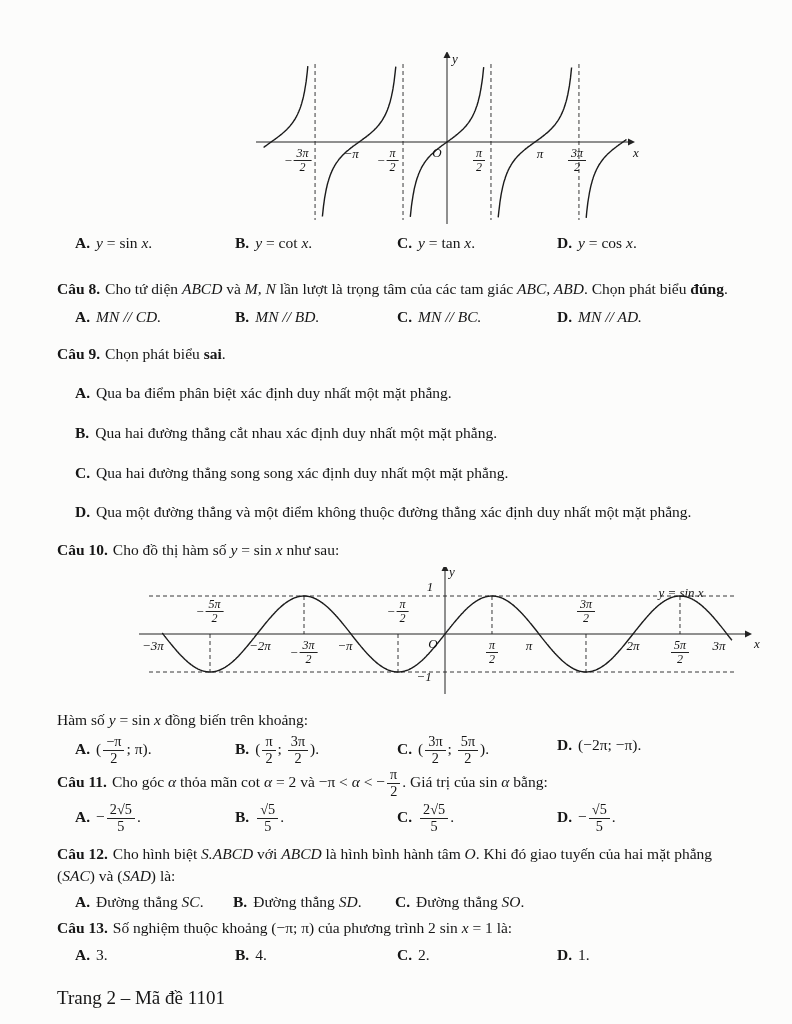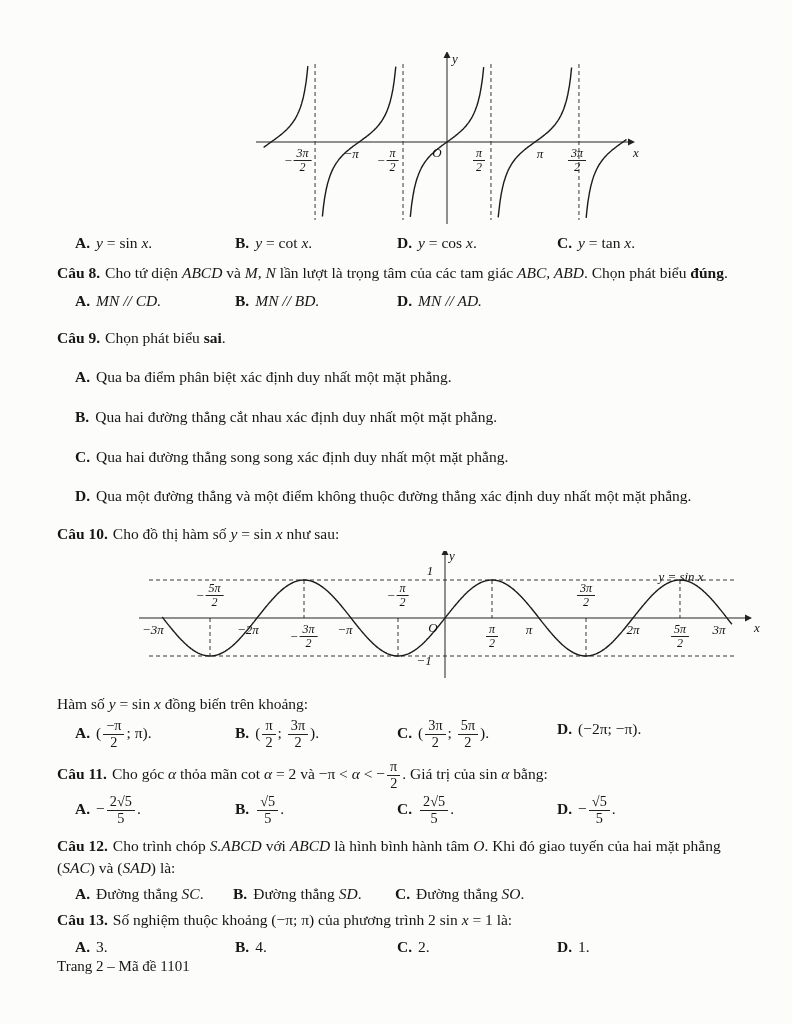--- a/index.html
+++ b/index.html
@@ -15,21 +15,21 @@
 .ol{font-weight:700;margin-right:6px}
 .optline{padding-left:18px;line-height:1.4;margin-top:18px}
 .frac{display:inline-flex;flex-direction:column;align-items:center;vertical-align:middle;line-height:1.12;font-size:0.92em;margin:0 2px;text-align:center}
 .frac .num{border-bottom:1px solid #222;padding:0 3px}
 .frac .den{padding:0 3px}
 .gwrap{position:relative}
 .tanw{width:400px;height:178px;margin:46px 0 0 185px}
 .sinw{width:660px;height:132px;margin:6px 0 2px 68px}
 .glabel{position:absolute;transform:translateX(-50%);display:flex;align-items:center;font-size:13px;line-height:1.05;font-style:italic;white-space:nowrap;color:#141414}
 .glabel .frac{font-size:12px;margin:0 1px}
-.footer{margin-top:0;font-size:15px}
+.footer{margin-top:21px;font-size:19px}
 svg{display:block;position:absolute;left:0;top:0}
 </style>
 </head>
 <body>
 
 <div class="page">
 
   <section>
     <div class="gwrap tanw" id="chart-tan">
         <svg width="400" height="178">
@@ -75,30 +75,31 @@
             <span class="den">2</span>
           </span>
         </div>
         <div class="glabel" style="left: 195px; top: 94px;">O</div>
         <div class="glabel" style="left: 394px; top: 94px;">x</div>
         <div class="glabel" style="left: 213px; top: 0px;">y</div>
       </div>
     <div class="opts" style="margin-top:2px">
       <div class="opt"><span class="ol">A.</span><span><span class="it">y</span><span> = sin </span><span class="it">x</span><span>.</span></span></div>
       <div class="opt"><span class="ol">B.</span><span><span class="it">y</span><span> = cot </span><span class="it">x</span><span>.</span></span></div>
+      <div class="opt"><span class="ol">C.</span><span><span class="it">y</span><span> = tan </span><span class="it">x</span><span>.</span></span></div>
       <div class="opt"><span class="ol">D.</span><span><span class="it">y</span><span> = cos </span><span class="it">x</span><span>.</span></span></div>
-      <div class="opt"><span class="ol">C.</span><span><span class="it">y</span><span> = tan </span><span class="it">x</span><span>.</span></span></div>
-    </div>
-  </section>
-
-  <section>
-    <p class="qtext" style="margin-top:8px"><span class="qno">Câu 8.</span><span><span>Cho tứ diện </span><span class="it">ABCD</span><span> và </span><span class="it">M, N</span><span> lần lượt là trọng tâm của các tam giác </span><span class="it">ABC, ABD</span><span>. Chọn phát biểu </span><span class="b">đúng</span><span>.</span></span></p>
+    </div>
+  </section>
+
+  <section>
+    <p class="qtext" style="margin-top:24px"><span class="qno">Câu 8.</span><span><span>Cho tứ diện </span><span class="it">ABCD</span><span> và </span><span class="it">M, N</span><span> lần lượt là trọng tâm của các tam giác </span><span class="it">ABC, ABD</span><span>. Chọn phát biểu </span><span class="b">đúng</span><span>.</span></span></p>
     <div class="opts" style="margin-top:6px">
       <div class="opt"><span class="ol">A.</span><span><span class="it">MN // CD.</span></span></div>
       <div class="opt"><span class="ol">B.</span><span><span class="it">MN // BD.</span></span></div>
+      <div class="opt"><span class="ol">C.</span><span><span class="it">MN // BC.</span></span></div>
       <div class="opt"><span class="ol">D.</span><span><span class="it">MN // AD.</span></span></div>
     </div>
   </section>
 
   <section>
     <p class="qtext" style="margin-top:14px"><span class="qno">Câu 9.</span><span><span>Chọn phát biểu </span><span class="b">sai</span><span>.</span></span></p>
     <p class="optline"><span class="ol">A.</span><span><span>Qua ba điểm phân biệt xác định duy nhất một mặt phẳng.</span></span></p>
     <p class="optline"><span class="ol">B.</span><span><span>Qua hai đường thẳng cắt nhau xác định duy nhất một mặt phẳng.</span></span></p>
     <p class="optline"><span class="ol">C.</span><span><span>Qua hai đường thẳng song song xác định duy nhất một mặt phẳng.</span></span></p>
     <p class="optline"><span class="ol">D.</span><span><span>Qua một đường thẳng và một điểm không thuộc đường thẳng xác định duy nhất một mặt phẳng.</span></span></p>
@@ -118,21 +119,21 @@
           <line x1="366.998336" y1="29" x2="366.998336" y2="67" stroke="#222" stroke-width="0.9" stroke-dasharray="4 3"></line>
           <line x1="460.995008" y1="67" x2="460.995008" y2="105" stroke="#222" stroke-width="0.9" stroke-dasharray="4 3"></line>
           <line x1="554.99168" y1="29" x2="554.99168" y2="67" stroke="#222" stroke-width="0.9" stroke-dasharray="4 3"></line>
           <line x1="24" y1="29" x2="612" y2="29" stroke="#222" stroke-width="0.9" stroke-dasharray="4 3"></line>
           <line x1="24" y1="105" x2="612" y2="105" stroke="#222" stroke-width="0.9" stroke-dasharray="4 3"></line>
           <path d="M37.3 66.0L37.9 66.8L38.5 67.6L39.1 68.3L39.6 69.1L40.2 69.8L40.8 70.6L41.4 71.4L42.0 72.1L42.6 72.9L43.2 73.6L43.8 74.4L44.4 75.1L45.0 75.8L45.6 76.6L46.2 77.3L46.8 78.0L47.4 78.8L48.0 79.5L48.6 80.2L49.2 80.9L49.8 81.6L50.4 82.3L51.0 83.0L51.6 83.7L52.2 84.4L52.8 85.0L53.4 85.7L54.0 86.4L54.6 87.0L55.2 87.7L55.8 88.3L56.4 88.9L57.0 89.5L57.6 90.1L58.2 90.7L58.8 91.3L59.4 91.9L60.0 92.5L60.6 93.0L61.2 93.6L61.8 94.1L62.4 94.6L63.0 95.2L63.6 95.7L64.2 96.2L64.8 96.6L65.4 97.1L66.0 97.6L66.6 98.0L67.2 98.4L67.8 98.9L68.4 99.3L69.0 99.7L69.6 100.1L70.2 100.4L70.8 100.8L71.4 101.1L72.0 101.4L72.6 101.8L73.2 102.1L73.8 102.3L74.4 102.6L75.0 102.9L75.6 103.1L76.2 103.3L76.8 103.6L77.3 103.8L77.9 103.9L78.5 104.1L79.1 104.3L79.7 104.4L80.3 104.5L80.9 104.6L81.5 104.7L82.1 104.8L82.7 104.9L83.3 104.9L83.9 105.0L84.5 105.0L85.1 105.0L85.7 105.0L86.3 105.0L86.9 104.9L87.5 104.9L88.1 104.8L88.7 104.7L89.3 104.6L89.9 104.5L90.5 104.4L91.1 104.2L91.7 104.1L92.3 103.9L92.9 103.7L93.5 103.5L94.1 103.3L94.7 103.0L95.3 102.8L95.9 102.5L96.5 102.2L97.1 101.9L97.7 101.6L98.3 101.3L98.9 101.0L99.5 100.6L100.1 100.3L100.7 99.9L101.3 99.5L101.9 99.1L102.5 98.7L103.1 98.3L103.7 97.8L104.3 97.4L104.9 96.9L105.5 96.5L106.1 96.0L106.7 95.5L107.3 95.0L107.9 94.4L108.5 93.9L109.1 93.4L109.7 92.8L110.3 92.3L110.9 91.7L111.5 91.1L112.1 90.5L112.7 89.9L113.3 89.3L113.9 88.7L114.4 88.0L115.0 87.4L115.6 86.8L116.2 86.1L116.8 85.4L117.4 84.8L118.0 84.1L118.6 83.4L119.2 82.7L119.8 82.0L120.4 81.3L121.0 80.6L121.6 79.9L122.2 79.2L122.8 78.5L123.4 77.8L124.0 77.0L124.6 76.3L125.2 75.5L125.8 74.8L126.4 74.1L127.0 73.3L127.6 72.6L128.2 71.8L128.8 71.1L129.4 70.3L130.0 69.5L130.6 68.8L131.2 68.0L131.8 67.3L132.4 66.5L133.0 65.7L133.6 65.0L134.2 64.2L134.8 63.5L135.4 62.7L136.0 62.0L136.6 61.2L137.2 60.5L137.8 59.7L138.4 59.0L139.0 58.2L139.6 57.5L140.2 56.7L140.8 56.0L141.4 55.3L142.0 54.6L142.6 53.9L143.2 53.1L143.8 52.4L144.4 51.7L145.0 51.0L145.6 50.4L146.2 49.7L146.8 49.0L147.4 48.3L148.0 47.7L148.6 47.0L149.2 46.4L149.8 45.8L150.4 45.1L151.0 44.5L151.6 43.9L152.1 43.3L152.7 42.7L153.3 42.1L153.9 41.6L154.5 41.0L155.1 40.5L155.7 39.9L156.3 39.4L156.9 38.9L157.5 38.4L158.1 37.9L158.7 37.4L159.3 36.9L159.9 36.5L160.5 36.0L161.1 35.6L161.7 35.2L162.3 34.8L162.9 34.4L163.5 34.0L164.1 33.6L164.7 33.3L165.3 32.9L165.9 32.6L166.5 32.3L167.1 32.0L167.7 31.7L168.3 31.4L168.9 31.1L169.5 30.9L170.1 30.7L170.7 30.5L171.3 30.3L171.9 30.1L172.5 29.9L173.1 29.7L173.7 29.6L174.3 29.5L174.9 29.4L175.5 29.3L176.1 29.2L176.7 29.1L177.3 29.1L177.9 29.0L178.5 29.0L179.1 29.0L179.7 29.0L180.3 29.0L180.9 29.1L181.5 29.1L182.1 29.2L182.7 29.3L183.3 29.4L183.9 29.5L184.5 29.6L185.1 29.8L185.7 29.9L186.3 30.1L186.9 30.3L187.5 30.5L188.1 30.7L188.7 31.0L189.2 31.2L189.8 31.5L190.4 31.7L191.0 32.0L191.6 32.3L192.2 32.7L192.8 33.0L193.4 33.3L194.0 33.7L194.6 34.1L195.2 34.5L195.8 34.9L196.4 35.3L197.0 35.7L197.6 36.1L198.2 36.6L198.8 37.0L199.4 37.5L200.0 38.0L200.6 38.5L201.2 39.0L201.8 39.5L202.4 40.0L203.0 40.6L203.6 41.1L204.2 41.7L204.8 42.3L205.4 42.9L206.0 43.4L206.6 44.1L207.2 44.7L207.8 45.3L208.4 45.9L209.0 46.5L209.6 47.2L210.2 47.8L210.8 48.5L211.4 49.2L212.0 49.8L212.6 50.5L213.2 51.2L213.8 51.9L214.4 52.6L215.0 53.3L215.6 54.0L216.2 54.7L216.8 55.5L217.4 56.2L218.0 56.9L218.6 57.7L219.2 58.4L219.8 59.1L220.4 59.9L221.0 60.6L221.6 61.4L222.2 62.1L222.8 62.9L223.4 63.6L224.0 64.4L224.6 65.2L225.2 65.9L225.8 66.7L226.4 67.4L226.9 68.2L227.5 69.0L228.1 69.7L228.7 70.5L229.3 71.2L229.9 72.0L230.5 72.7L231.1 73.5L231.7 74.2L232.3 75.0L232.9 75.7L233.5 76.5L234.1 77.2L234.7 77.9L235.3 78.6L235.9 79.4L236.5 80.1L237.1 80.8L237.7 81.5L238.3 82.2L238.9 82.9L239.5 83.6L240.1 84.3L240.7 84.9L241.3 85.6L241.9 86.3L242.5 86.9L243.1 87.6L243.7 88.2L244.3 88.8L244.9 89.4L245.5 90.0L246.1 90.6L246.7 91.2L247.3 91.8L247.9 92.4L248.5 92.9L249.1 93.5L249.7 94.0L250.3 94.6L250.9 95.1L251.5 95.6L252.1 96.1L252.7 96.6L253.3 97.0L253.9 97.5L254.5 97.9L255.1 98.4L255.7 98.8L256.3 99.2L256.9 99.6L257.5 100.0L258.1 100.4L258.7 100.7L259.3 101.1L259.9 101.4L260.5 101.7L261.1 102.0L261.7 102.3L262.3 102.6L262.9 102.8L263.5 103.1L264.0 103.3L264.6 103.5L265.2 103.7L265.8 103.9L266.4 104.1L267.0 104.2L267.6 104.4L268.2 104.5L268.8 104.6L269.4 104.7L270.0 104.8L270.6 104.9L271.2 104.9L271.8 105.0L272.4 105.0L273.0 105.0L273.6 105.0L274.2 105.0L274.8 104.9L275.4 104.9L276.0 104.8L276.6 104.7L277.2 104.6L277.8 104.5L278.4 104.4L279.0 104.2L279.6 104.1L280.2 103.9L280.8 103.7L281.4 103.5L282.0 103.3L282.6 103.1L283.2 102.8L283.8 102.6L284.4 102.3L285.0 102.0L285.6 101.7L286.2 101.4L286.8 101.0L287.4 100.7L288.0 100.3L288.6 100.0L289.2 99.6L289.8 99.2L290.4 98.8L291.0 98.3L291.6 97.9L292.2 97.5L292.8 97.0L293.4 96.5L294.0 96.0L294.6 95.5L295.2 95.0L295.8 94.5L296.4 94.0L297.0 93.5L297.6 92.9L298.2 92.3L298.8 91.8L299.4 91.2L300.0 90.6L300.6 90.0L301.2 89.4L301.7 88.8L302.3 88.1L302.9 87.5L303.5 86.9L304.1 86.2L304.7 85.6L305.3 84.9L305.9 84.2L306.5 83.5L307.1 82.8L307.7 82.1L308.3 81.4L308.9 80.7L309.5 80.0L310.1 79.3L310.7 78.6L311.3 77.9L311.9 77.1L312.5 76.4L313.1 75.7L313.7 74.9L314.3 74.2L314.9 73.4L315.5 72.7L316.1 71.9L316.7 71.2L317.3 70.4L317.9 69.7L318.5 68.9L319.1 68.1L319.7 67.4L320.3 66.6L320.9 65.9L321.5 65.1L322.1 64.3L322.7 63.6L323.3 62.8L323.9 62.1L324.5 61.3L325.1 60.6L325.7 59.8L326.3 59.1L326.9 58.3L327.5 57.6L328.1 56.9L328.7 56.1L329.3 55.4L329.9 54.7L330.5 54.0L331.1 53.3L331.7 52.6L332.3 51.9L332.9 51.2L333.5 50.5L334.1 49.8L334.7 49.1L335.3 48.4L335.9 47.8L336.5 47.1L337.1 46.5L337.7 45.9L338.3 45.2L338.8 44.6L339.4 44.0L340.0 43.4L340.6 42.8L341.2 42.2L341.8 41.7L342.4 41.1L343.0 40.5L343.6 40.0L344.2 39.5L344.8 39.0L345.4 38.5L346.0 38.0L346.6 37.5L347.2 37.0L347.8 36.5L348.4 36.1L349.0 35.7L349.6 35.2L350.2 34.8L350.8 34.4L351.4 34.0L352.0 33.7L352.6 33.3L353.2 33.0L353.8 32.6L354.4 32.3L355.0 32.0L355.6 31.7L356.2 31.4L356.8 31.2L357.4 30.9L358.0 30.7L358.6 30.5L359.2 30.3L359.8 30.1L360.4 29.9L361.0 29.8L361.6 29.6L362.2 29.5L362.8 29.4L363.4 29.3L364.0 29.2L364.6 29.1L365.2 29.1L365.8 29.0L366.4 29.0L367.0 29.0L367.6 29.0L368.2 29.0L368.8 29.1L369.4 29.1L370.0 29.2L370.6 29.3L371.2 29.4L371.8 29.5L372.4 29.6L373.0 29.8L373.6 29.9L374.2 30.1L374.8 30.3L375.4 30.5L376.0 30.7L376.5 30.9L377.1 31.2L377.7 31.4L378.3 31.7L378.9 32.0L379.5 32.3L380.1 32.6L380.7 32.9L381.3 33.3L381.9 33.6L382.5 34.0L383.1 34.4L383.7 34.8L384.3 35.2L384.9 35.6L385.5 36.1L386.1 36.5L386.7 37.0L387.3 37.4L387.9 37.9L388.5 38.4L389.1 38.9L389.7 39.4L390.3 40.0L390.9 40.5L391.5 41.1L392.1 41.6L392.7 42.2L393.3 42.8L393.9 43.4L394.5 44.0L395.1 44.6L395.7 45.2L396.3 45.8L396.9 46.4L397.5 47.1L398.1 47.7L398.7 48.4L399.3 49.1L399.9 49.7L400.5 50.4L401.1 51.1L401.7 51.8L402.3 52.5L402.9 53.2L403.5 53.9L404.1 54.6L404.7 55.4L405.3 56.1L405.9 56.8L406.5 57.5L407.1 58.3L407.7 59.0L408.3 59.8L408.9 60.5L409.5 61.3L410.1 62.0L410.7 62.8L411.3 63.5L411.9 64.3L412.5 65.0L413.1 65.8L413.6 66.6L414.2 67.3L414.8 68.1L415.4 68.8L416.0 69.6L416.6 70.4L417.2 71.1L417.8 71.9L418.4 72.6L419.0 73.4L419.6 74.1L420.2 74.9L420.8 75.6L421.4 76.3L422.0 77.1L422.6 77.8L423.2 78.5L423.8 79.3L424.4 80.0L425.0 80.7L425.6 81.4L426.2 82.1L426.8 82.8L427.4 83.5L428.0 84.2L428.6 84.8L429.2 85.5L429.8 86.2L430.4 86.8L431.0 87.5L431.6 88.1L432.2 88.7L432.8 89.3L433.4 89.9L434.0 90.6L434.6 91.1L435.2 91.7L435.8 92.3L436.4 92.9L437.0 93.4L437.6 94.0L438.2 94.5L438.8 95.0L439.4 95.5L440.0 96.0L440.6 96.5L441.2 97.0L441.8 97.4L442.4 97.9L443.0 98.3L443.6 98.7L444.2 99.1L444.8 99.5L445.4 99.9L446.0 100.3L446.6 100.7L447.2 101.0L447.8 101.3L448.4 101.7L449.0 102.0L449.6 102.3L450.2 102.5L450.8 102.8L451.3 103.0L451.9 103.3L452.5 103.5L453.1 103.7L453.7 103.9L454.3 104.1L454.9 104.2L455.5 104.4L456.1 104.5L456.7 104.6L457.3 104.7L457.9 104.8L458.5 104.9L459.1 104.9L459.7 105.0L460.3 105.0L460.9 105.0L461.5 105.0L462.1 105.0L462.7 104.9L463.3 104.9L463.9 104.8L464.5 104.7L465.1 104.6L465.7 104.5L466.3 104.4L466.9 104.3L467.5 104.1L468.1 103.9L468.7 103.7L469.3 103.5L469.9 103.3L470.5 103.1L471.1 102.9L471.7 102.6L472.3 102.3L472.9 102.0L473.5 101.7L474.1 101.4L474.7 101.1L475.3 100.7L475.9 100.4L476.5 100.0L477.1 99.6L477.7 99.2L478.3 98.8L478.9 98.4L479.5 98.0L480.1 97.5L480.7 97.1L481.3 96.6L481.9 96.1L482.5 95.6L483.1 95.1L483.7 94.6L484.3 94.1L484.9 93.5L485.5 93.0L486.1 92.4L486.7 91.9L487.3 91.3L487.9 90.7L488.4 90.1L489.0 89.5L489.6 88.9L490.2 88.2L490.8 87.6L491.4 87.0L492.0 86.3L492.6 85.7L493.2 85.0L493.8 84.3L494.4 83.6L495.0 83.0L495.6 82.3L496.2 81.6L496.8 80.9L497.4 80.1L498.0 79.4L498.6 78.7L499.2 78.0L499.8 77.3L500.4 76.5L501.0 75.8L501.6 75.0L502.2 74.3L502.8 73.5L503.4 72.8L504.0 72.0L504.6 71.3L505.2 70.5L505.8 69.8L506.4 69.0L507.0 68.3L507.6 67.5L508.2 66.7L508.8 66.0L509.4 65.2L510.0 64.5L510.6 63.7L511.2 62.9L511.8 62.2L512.4 61.4L513.0 60.7L513.6 59.9L514.2 59.2L514.8 58.5L515.4 57.7L516.0 57.0L516.6 56.2L517.2 55.5L517.8 54.8L518.4 54.1L519.0 53.4L519.6 52.7L520.2 52.0L520.8 51.3L521.4 50.6L522.0 49.9L522.6 49.2L523.2 48.6L523.8 47.9L524.4 47.2L525.0 46.6L525.6 46.0L526.1 45.3L526.7 44.7L527.3 44.1L527.9 43.5L528.5 42.9L529.1 42.3L529.7 41.7L530.3 41.2L530.9 40.6L531.5 40.1L532.1 39.6L532.7 39.0L533.3 38.5L533.9 38.0L534.5 37.5L535.1 37.1L535.7 36.6L536.3 36.2L536.9 35.7L537.5 35.3L538.1 34.9L538.7 34.5L539.3 34.1L539.9 33.7L540.5 33.4L541.1 33.0L541.7 32.7L542.3 32.4L542.9 32.1L543.5 31.8L544.1 31.5L544.7 31.2L545.3 31.0L545.9 30.7L546.5 30.5L547.1 30.3L547.7 30.1L548.3 29.9L548.9 29.8L549.5 29.6L550.1 29.5L550.7 29.4L551.3 29.3L551.9 29.2L552.5 29.1L553.1 29.1L553.7 29.0L554.3 29.0L554.9 29.0L555.5 29.0L556.1 29.0L556.7 29.1L557.3 29.1L557.9 29.2L558.5 29.3L559.1 29.4L559.7 29.5L560.3 29.6L560.9 29.7L561.5 29.9L562.1 30.1L562.7 30.2L563.2 30.4L563.8 30.7L564.4 30.9L565.0 31.1L565.6 31.4L566.2 31.7L566.8 31.9L567.4 32.2L568.0 32.6L568.6 32.9L569.2 33.2L569.8 33.6L570.4 33.9L571.0 34.3L571.6 34.7L572.2 35.1L572.8 35.6L573.4 36.0L574.0 36.4L574.6 36.9L575.2 37.4L575.8 37.8L576.4 38.3L577.0 38.8L577.6 39.4L578.2 39.9L578.8 40.4L579.4 41.0L580.0 41.5L580.6 42.1L581.2 42.7L581.8 43.3L582.4 43.9L583.0 44.5L583.6 45.1L584.2 45.7L584.8 46.3L585.4 47.0L586.0 47.6L586.6 48.3L587.2 49.0L587.8 49.6L588.4 50.3L589.0 51.0L589.6 51.7L590.2 52.4L590.8 53.1L591.4 53.8L592.0 54.5L592.6 55.2L593.2 56.0L593.8 56.7L594.4 57.4L595.0 58.2L595.6 58.9L596.2 59.6L596.8 60.4L597.4 61.1L598.0 61.9L598.6 62.6L599.2 63.4L599.8 64.2L600.4 64.9L600.9 65.7L601.5 66.4L602.1 67.2L602.7 68.0L603.3 68.7L603.9 69.5L604.5 70.2L605.1 71.0L605.7 71.7L606.3 72.5L606.9 73.2" fill="none" stroke="#1b1b1b" stroke-width="1.4"></path>
         </svg>
         <div class="glabel" style="left: 28.01px; top: 72px;">
           <span>−3π</span>
         </div>
-        <div class="glabel" style="left: 123px; top: 72px;">
+        <div class="glabel" style="left: 135px; top: 72px;">
           <span>−2π</span>
         </div>
         <div class="glabel" style="left: 179.005px; top: 72px;">
           <span>−</span>
           <span class="frac">
             <span class="num">3π</span>
             <span class="den">2</span>
           </span>
         </div>
         <div class="glabel" style="left: 220.003px; top: 72px;">
@@ -204,21 +205,21 @@
               <span class="den">2</span>
             </span><span>; </span><span class="frac">
               <span class="num">5π</span>
               <span class="den">2</span>
             </span><span>).</span></span></div>
       <div class="opt"><span class="ol">D.</span><span><span>(−2π; −π).</span></span></div>
     </div>
   </section>
 
   <section>
-    <p class="qtext" style="margin-top:8px"><span class="qno">Câu 11.</span><span><span>Cho góc </span><span class="it">α</span><span> thỏa mãn cot </span><span class="it">α</span><span> = 2 và −π &lt; </span><span class="it">α</span><span> &lt; −</span><span class="frac">
+    <p class="qtext" style=""><span class="qno">Câu 11.</span><span><span>Cho góc </span><span class="it">α</span><span> thỏa mãn cot </span><span class="it">α</span><span> = 2 và −π &lt; </span><span class="it">α</span><span> &lt; −</span><span class="frac">
             <span class="num">π</span>
             <span class="den">2</span>
           </span><span>. Giá trị của sin </span><span class="it">α</span><span> bằng:</span></span></p>
     <div class="opts" style="margin-top:2px">
       <div class="opt"><span class="ol">A.</span><span><span>−</span><span class="frac">
               <span class="num">2√5</span>
               <span class="den">5</span>
             </span><span>.</span></span></div>
       <div class="opt"><span class="ol">B.</span><span><span class="frac">
               <span class="num">√5</span>
@@ -229,21 +230,21 @@
               <span class="den">5</span>
             </span><span>.</span></span></div>
       <div class="opt"><span class="ol">D.</span><span><span>−</span><span class="frac">
               <span class="num">√5</span>
               <span class="den">5</span>
             </span><span>.</span></span></div>
     </div>
   </section>
 
   <section>
-    <p class="qtext" style="margin-top:8px"><span class="qno">Câu 12.</span><span><span>Cho trình chóp </span><span class="it">S.ABCD</span><span> với </span><span class="it">ABCD</span><span> là hình bình hành tâm </span><span class="it">O</span><span>. Khi đó giao tuyến của hai mặt phẳng (</span><span class="it">SAC</span><span>) và (</span><span class="it">SAD</span><span>) là:</span></span></p>
+    <p class="qtext" style="margin-top:8px"><span class="qno">Câu 12.</span><span><span>Cho hình biệt </span><span class="it">S.ABCD</span><span> với </span><span class="it">ABCD</span><span> là hình bình hành tâm </span><span class="it">O</span><span>. Khi đó giao tuyến của hai mặt phẳng (</span><span class="it">SAC</span><span>) và (</span><span class="it">SAD</span><span>) là:</span></span></p>
     <div class="opts" style="margin-top:4px;grid-template-columns:158px 162px 158px 1fr">
       <div class="opt"><span class="ol">A.</span><span><span>Đường thẳng </span><span class="it">SC</span><span>.</span></span></div>
       <div class="opt"><span class="ol">B.</span><span><span>Đường thẳng </span><span class="it">SD</span><span>.</span></span></div>
       <div class="opt"><span class="ol">C.</span><span><span>Đường thẳng </span><span class="it">SO</span><span>.</span></span></div>
     </div>
   </section>
 
   <section>
     <p class="qtext" style="margin-top:4px"><span class="qno">Câu 13.</span><span><span>Số nghiệm thuộc khoảng (−π; π) của phương trình 2 sin </span><span class="it">x</span><span> = 1 là:</span></span></p>
     <div class="opts" style="margin-top:5px">

